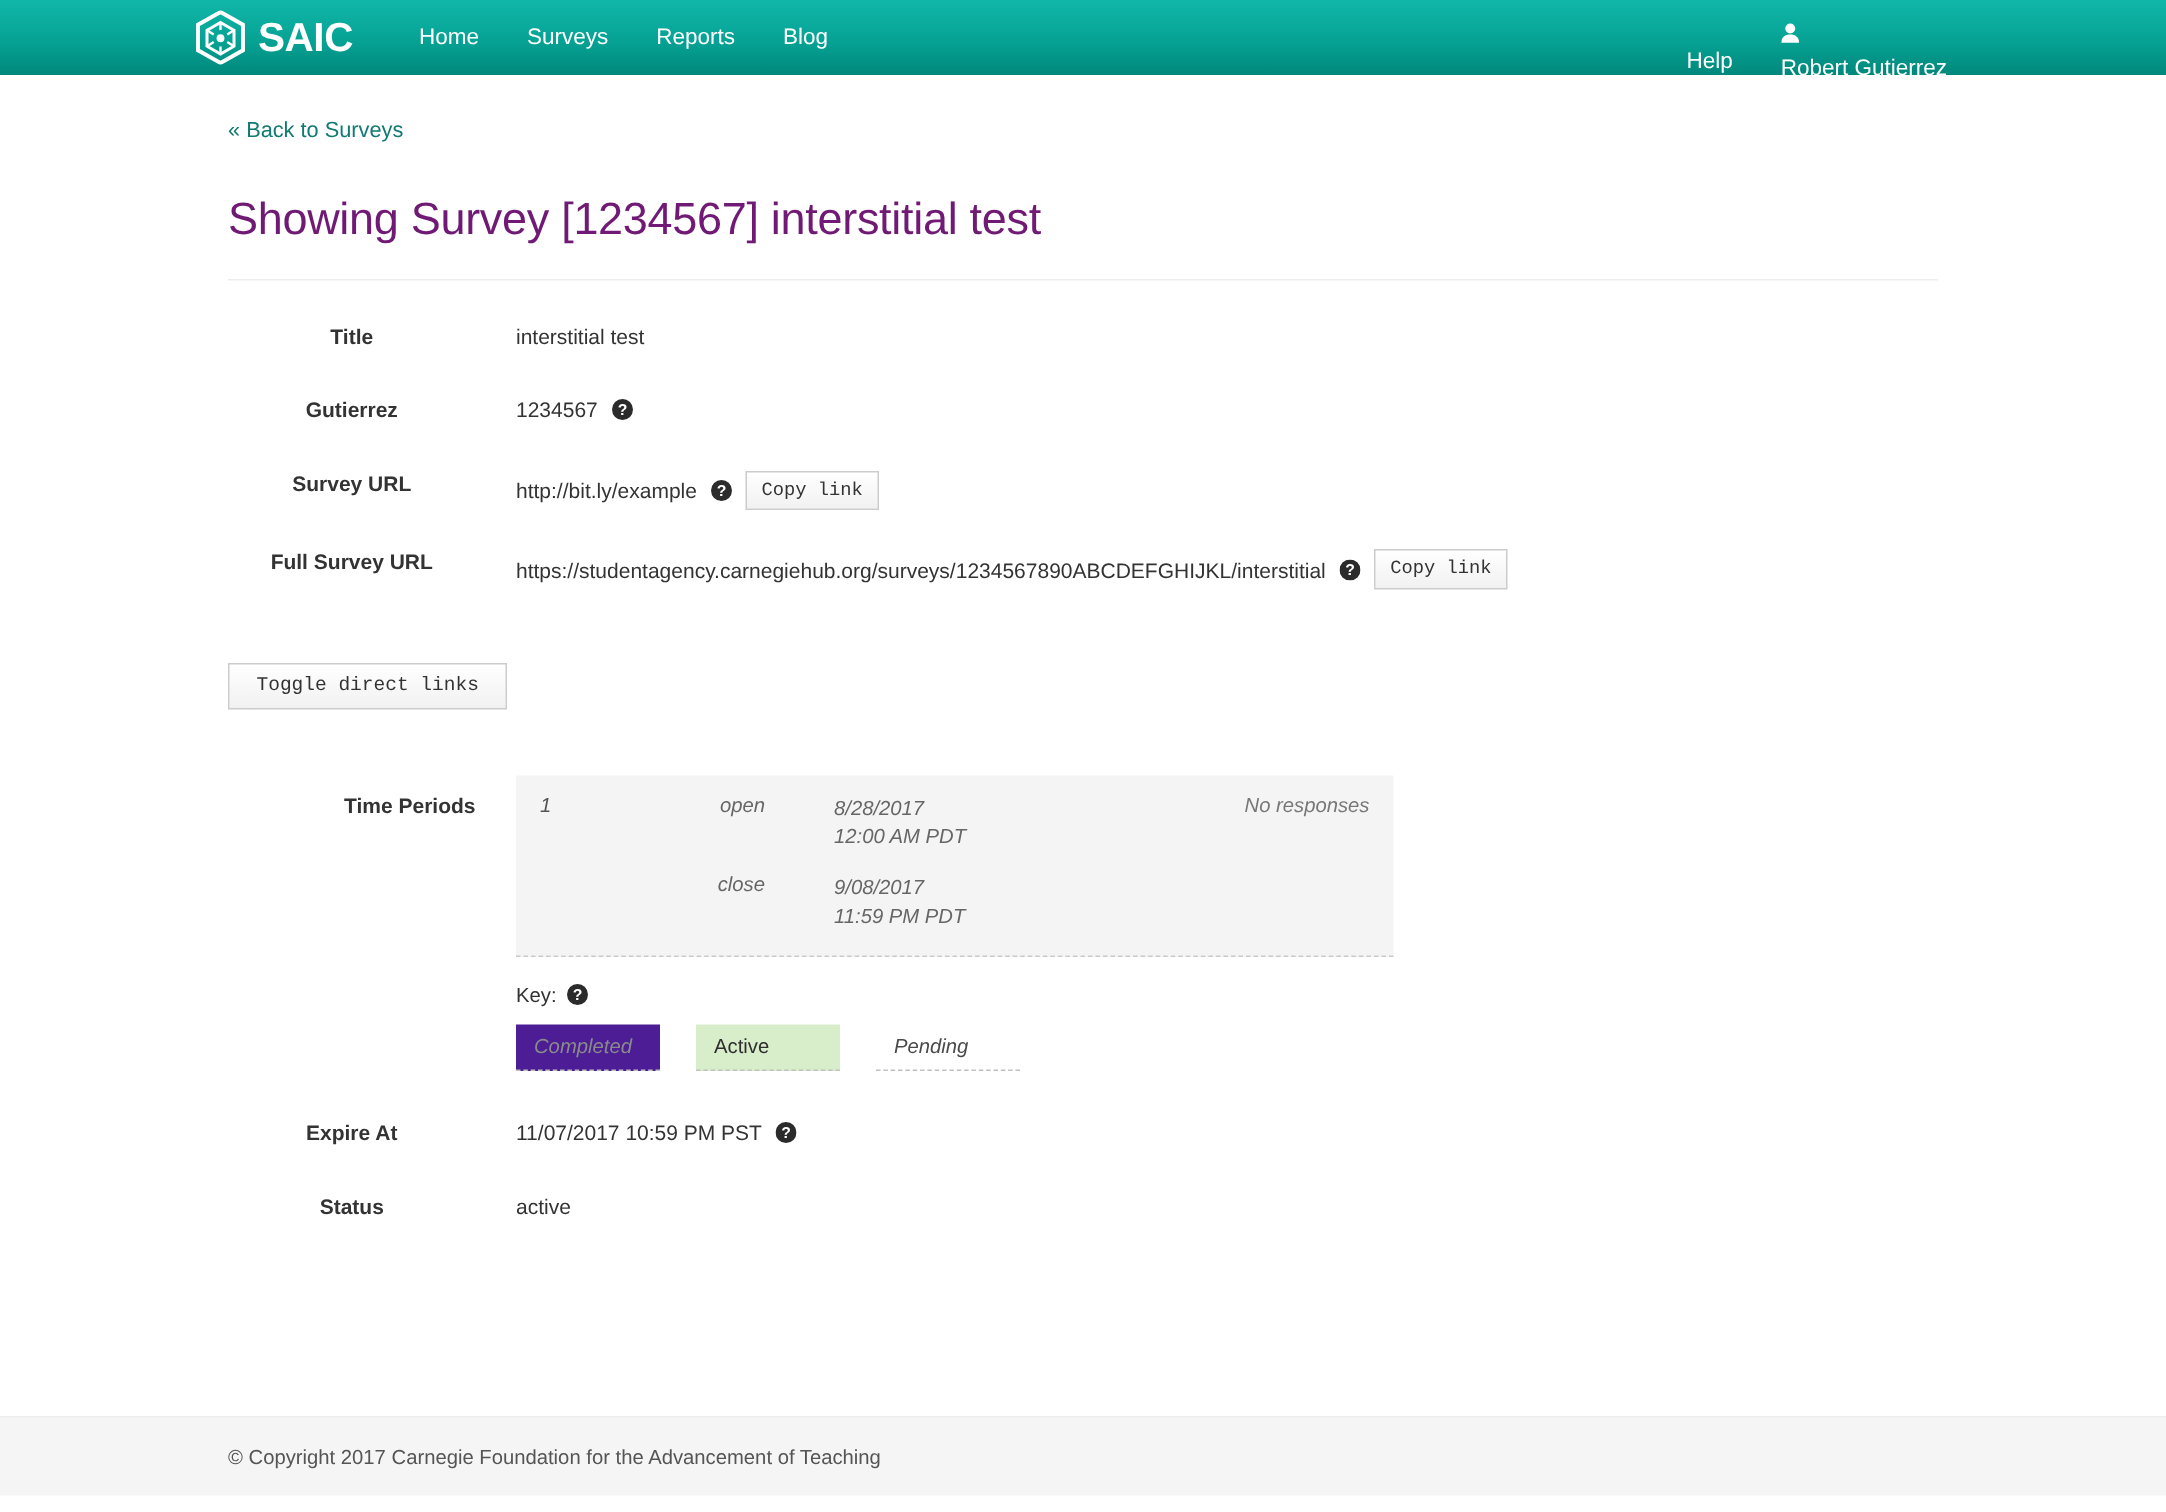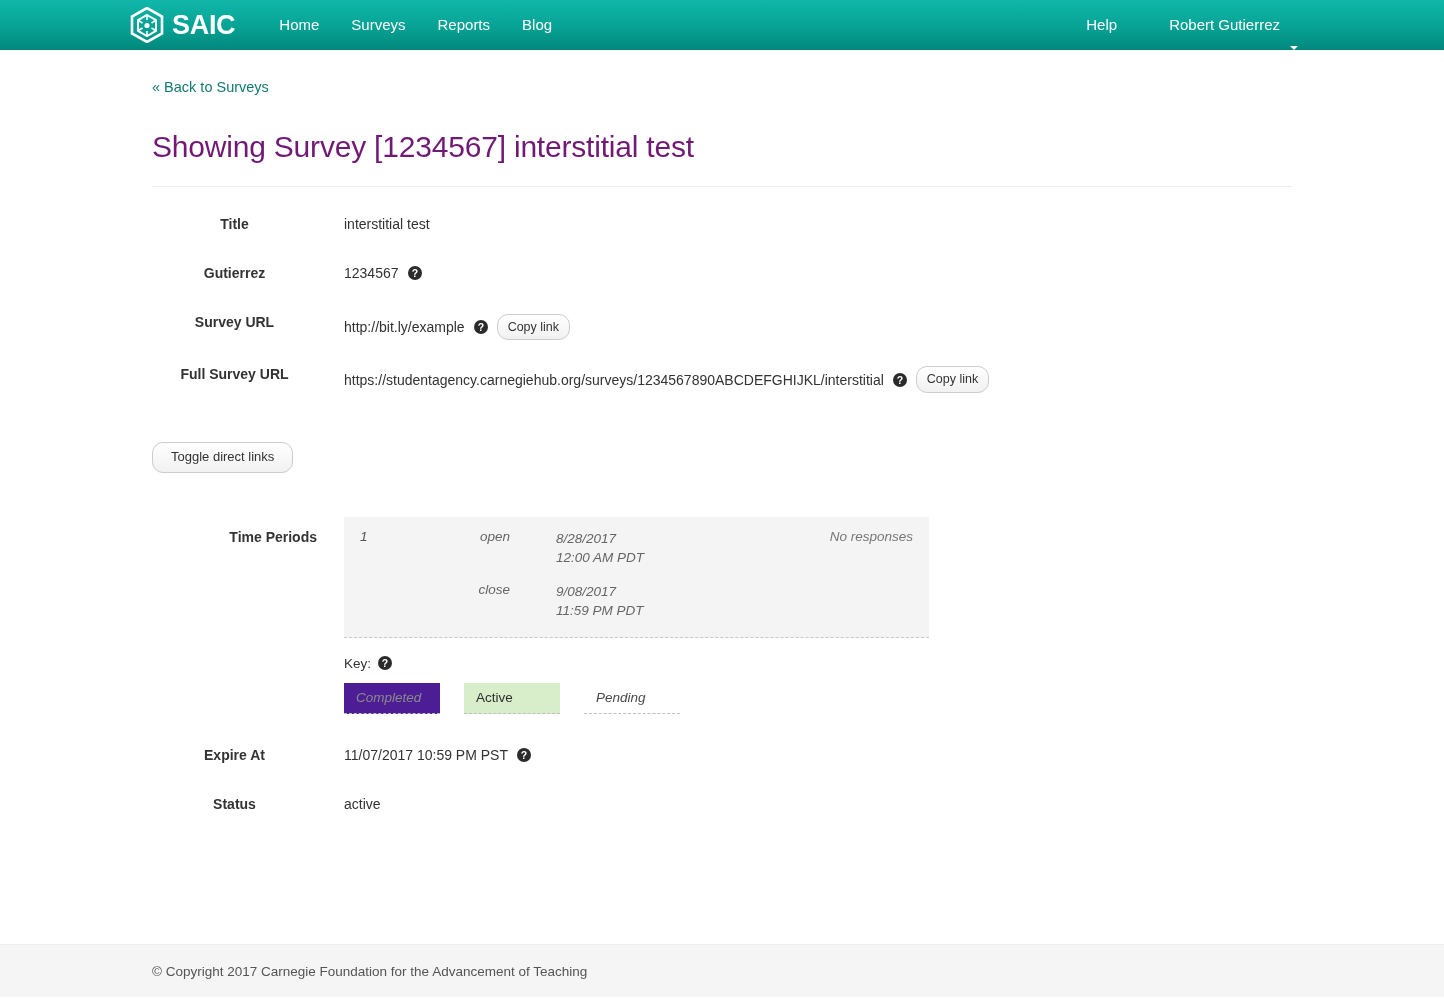--- a/index.html
+++ b/index.html
@@ -51,27 +51,28 @@
   }
   .nav-right {
     position: absolute;
     right: 142px;
     top: 0;
     display: flex;
     align-items: center;
   }
   .user-menu {
     display: flex;
-    align-items: flex-end;
+    align-items: flex-start;
     gap: 7px;
     padding: 0 4px 0 16px;
     line-height: 50px;
     color: #ffffff;
     font-size: 15px;
     text-decoration: none;
+    flex-direction: column;
   }
   .user-icon { width: 13px; height: 14px; display: block; }
   .caret {
     width: 0; height: 0;
     border-left: 4px solid transparent;
     border-right: 4px solid transparent;
     border-top: 4px solid #ffffff;
     margin-left: 3px;
   }
 
@@ -131,26 +132,26 @@
 
   .help-icon {
     width: 14px;
     height: 14px;
     display: inline-block;
     flex: none;
     vertical-align: middle;
   }
 
   .btn {
-    font-family: Liberation Sans, sans-serif;
+    font-family: Liberation Mono, monospace;
     font-size: 12.5px;
     color: #333333;
     background: linear-gradient(to bottom, #ffffff 0%, #f1f1f1 100%);
     border: 1px solid #cccccc;
-    border-radius: 11px;
+    border-radius: 0;
     padding: 5px 10px 5px 10px;
     line-height: 1.15;
     cursor: pointer;
     white-space: nowrap;
   }
   .btn-toggle {
     margin-top: 30px;
     margin-bottom: 0;
     padding: 7px 18px;
     font-size: 13px;

